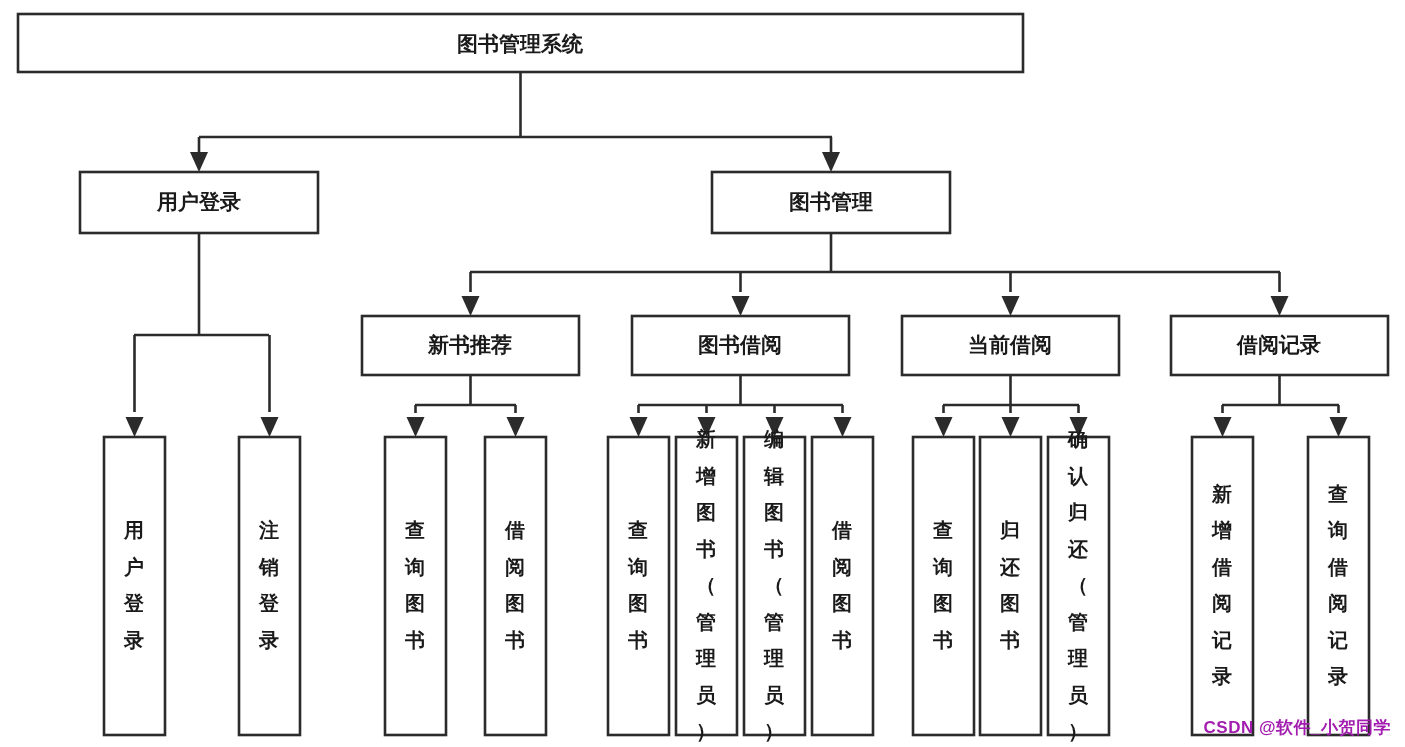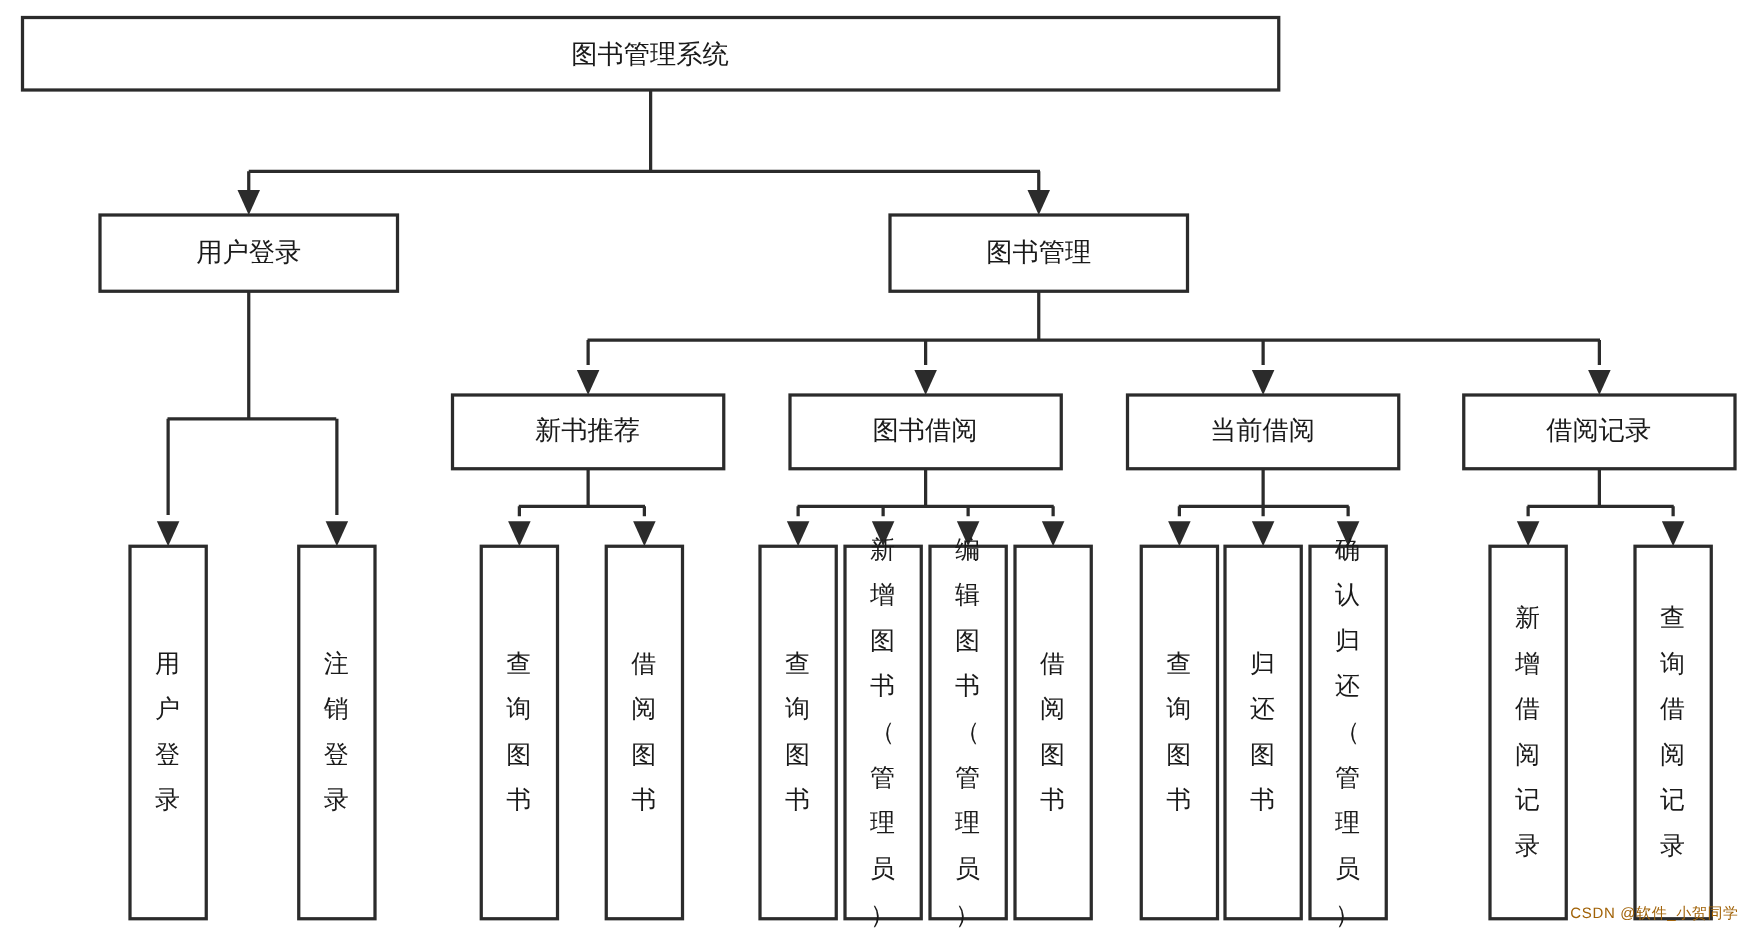--- a/index.html
+++ b/index.html
@@ -11,20 +11,21 @@
     width: 1405px;
     height: 747px;
     font-family: "Liberation Sans", "DejaVu Sans", sans-serif;
     overflow: hidden;
     position: relative;
   }
   #diagram-root {
     position: relative;
     width: 1405px;
     height: 747px;
+    font-weight: bold;
   }
   svg.diagram-canvas {
     position: absolute;
     top: 0;
     left: 0;
     width: 1405px;
     height: 747px;
     display: block;
   }
   .node-box {
@@ -53,22 +54,22 @@
     font-family: "Liberation Sans", "DejaVu Sans", sans-serif;
     font-size: 20px;
     fill: #1a1a1a;
     text-anchor: middle;
   }
   .watermark-text {
     position: absolute;
     right: 14px;
     bottom: 8px;
     font-family: "Liberation Sans", "DejaVu Sans", sans-serif;
-    font-size: 12px;
-    color: #a16207;
+    font-size: 17px;
+    color: #a21caf;
     letter-spacing: 0.5px;
     white-space: nowrap;
     pointer-events: none;
     margin-left: 44px;
   }
 </style>
 </head>
 <body>
 
 <div id="diagram-root">

